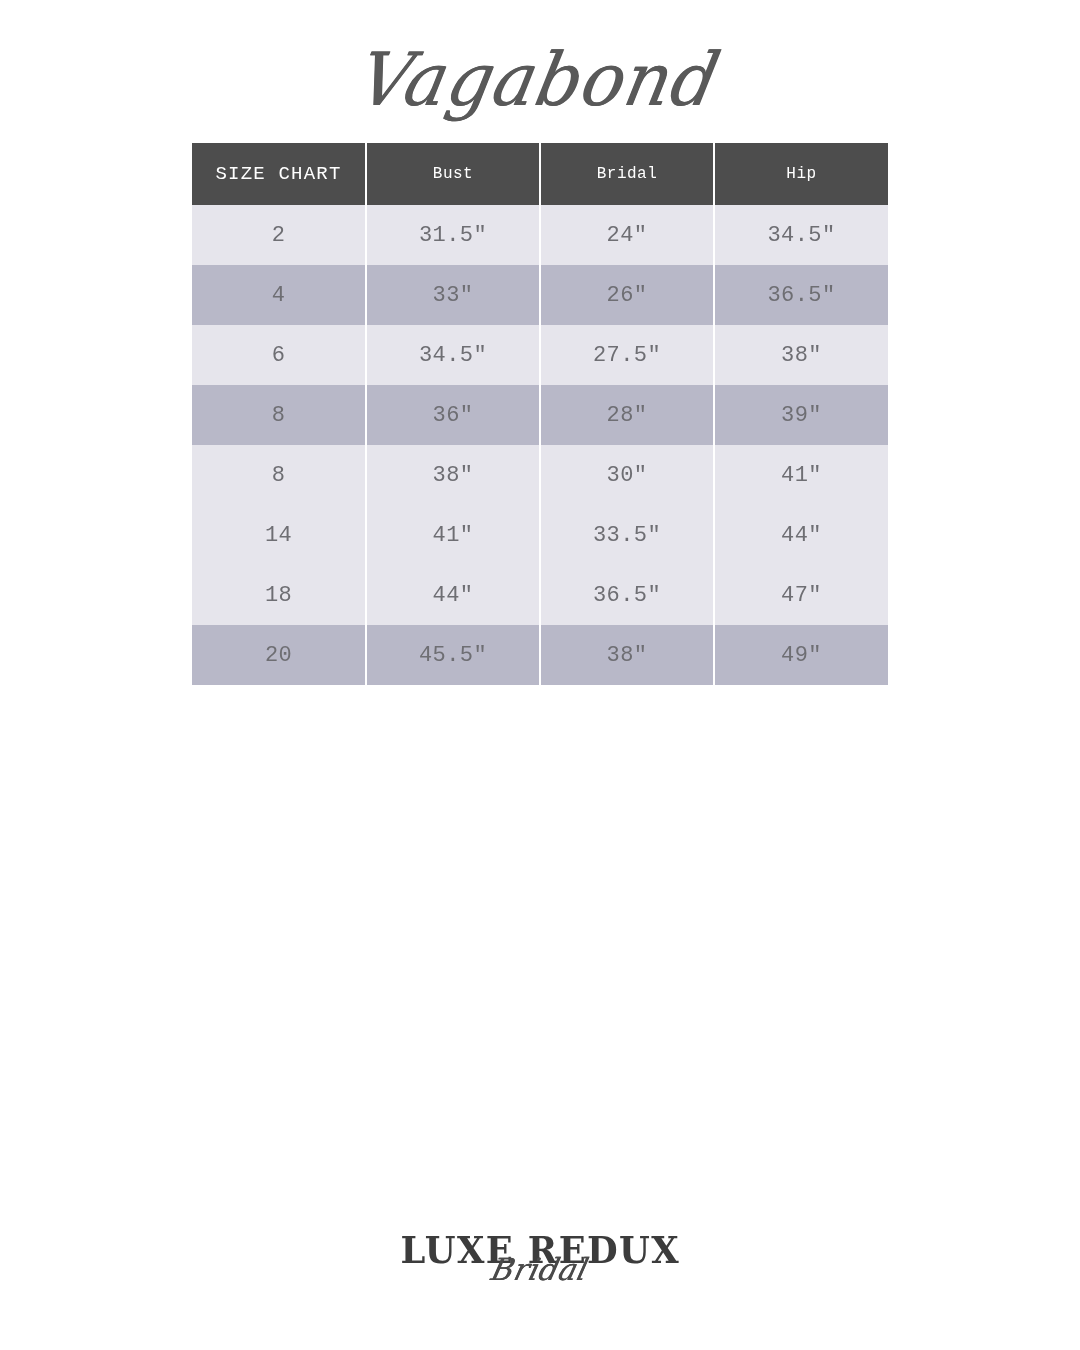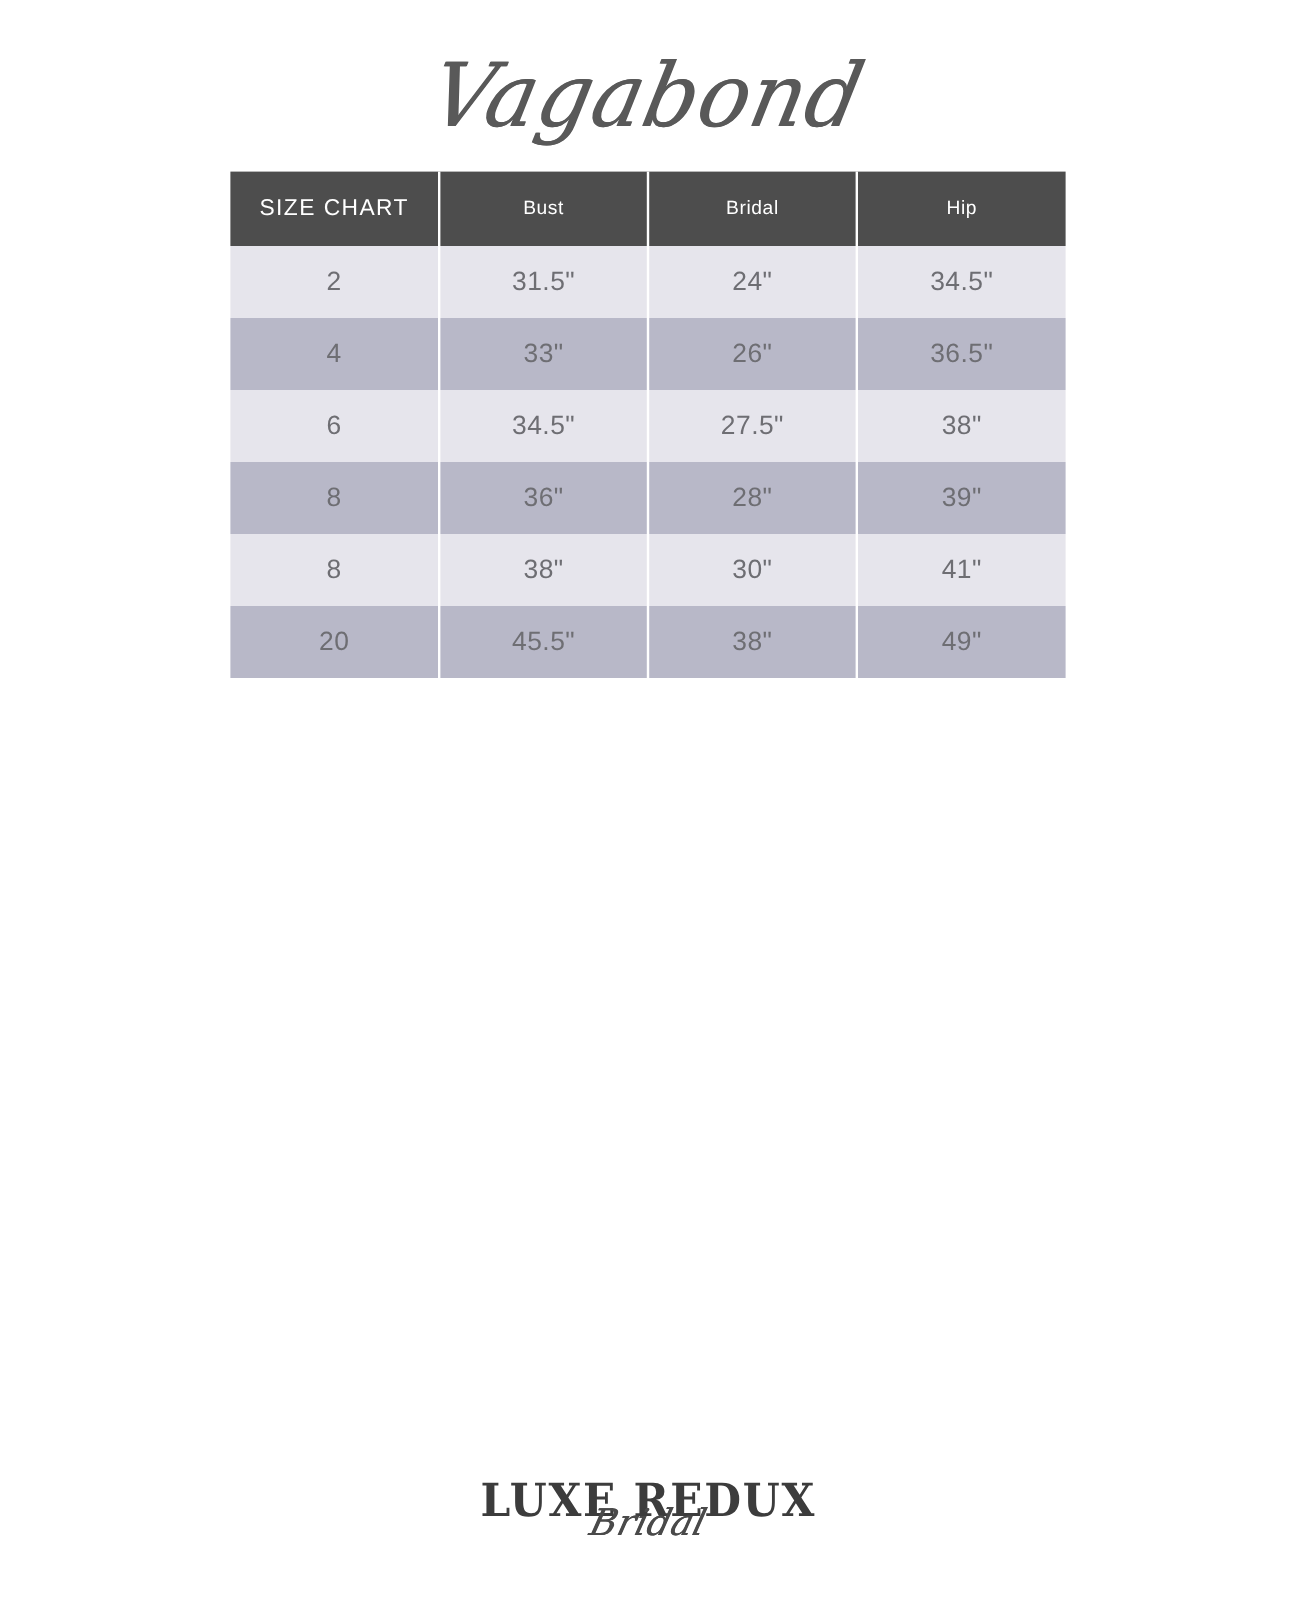--- a/index.html
+++ b/index.html
@@ -47,20 +47,21 @@
     width: 696px;
     border-collapse: collapse;
     table-layout: fixed;
   }
   .chart-table th,
   .chart-table td {
     text-align: center;
     vertical-align: middle;
     border-left: 2px solid #ffffff;
     border-right: 2px solid #ffffff;
+    font-family: Liberation Mono, monospace;
   }
   .chart-table th:first-child,
   .chart-table td:first-child { border-left: none; }
   .chart-table th:last-child,
   .chart-table td:last-child { border-right: none; }
 
   .chart-table thead th {
     background: #4d4d4d;
     color: #ffffff;
     height: 60px;
@@ -170,20 +171,32 @@
       <td>36"</td>
       <td>28"</td>
       <td>39"</td>
     </tr>
     <tr class="row-light">
       <td>8</td>
       <td>38"</td>
       <td>30"</td>
       <td>41"</td>
     </tr>
+    <tr class="row-light">
+      <td>14</td>
+      <td>41"</td>
+      <td>33.5"</td>
+      <td>44"</td>
+    </tr>
+    <tr class="row-light">
+      <td>18</td>
+      <td>44"</td>
+      <td>36.5"</td>
+      <td>47"</td>
+    </tr>
     <tr class="row-dark">
       <td>20</td>
       <td>45.5"</td>
       <td>38"</td>
       <td>49"</td>
     </tr>
   </tbody>
 </table>
 
 <div class="footer-logo">

